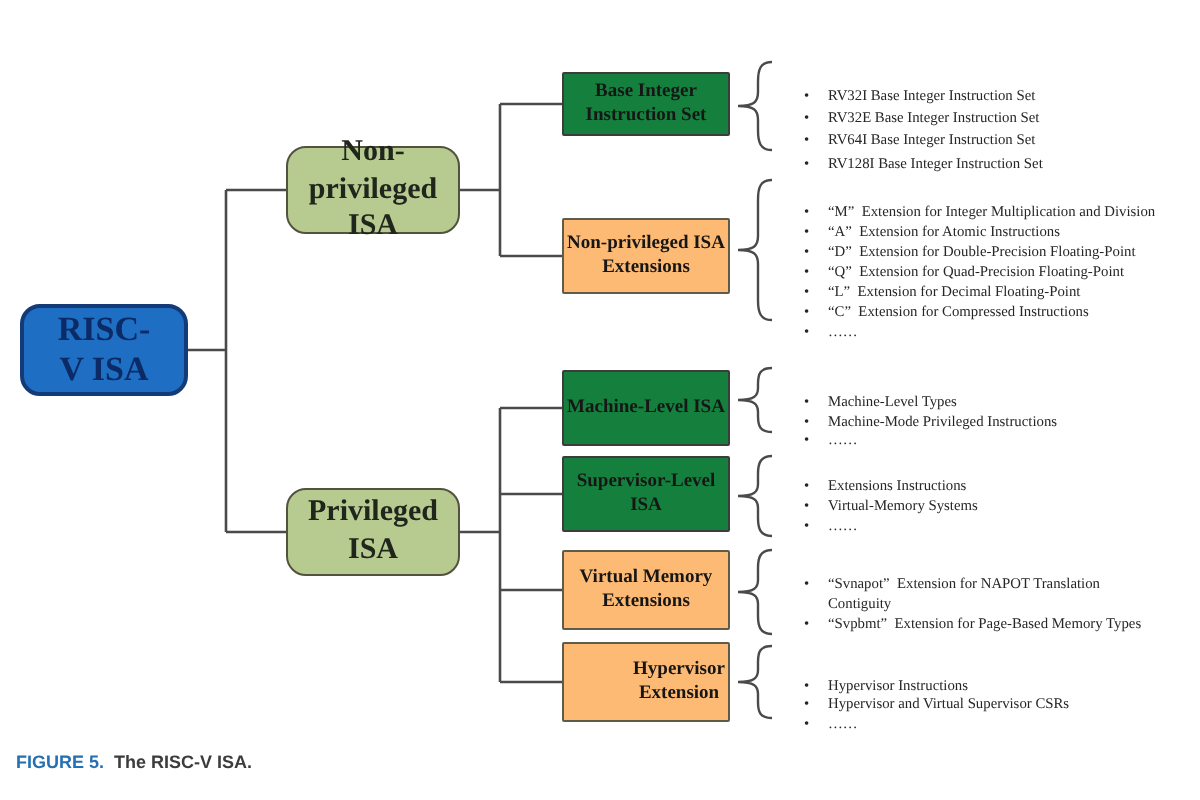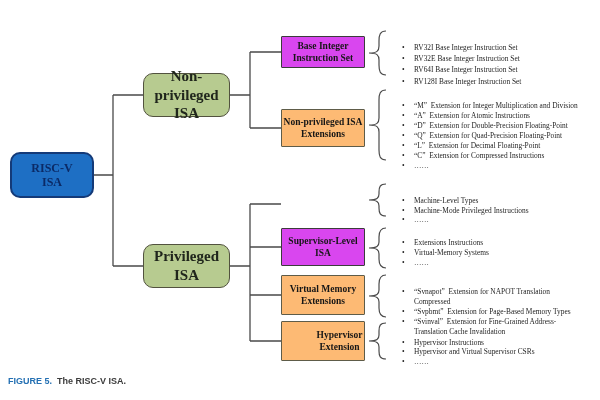--- a/index.html
+++ b/index.html
@@ -3,29 +3,29 @@
 <meta charset="utf-8">
 <style>
   html,body{margin:0;padding:0;background:#fff;}
   .canvas{position:relative;width:600px;height:400px;background:#ffffff;overflow:hidden;
           font-family:"Liberation Serif","DejaVu Serif",serif;}
   .wires{position:absolute;left:0;top:0;}
   .node{position:absolute;display:flex;align-items:center;justify-content:center;
         text-align:center;box-sizing:border-box;font-weight:bold;}
   .root{left:10px;top:152px;width:84px;height:46px;background:#1e6fc4;
         border:2.5px solid #143a78;border-radius:10px;color:#0b2a66;
-        font-size:12px;line-height:1.2;}
+        font-size:17px;line-height:1.2;}
   .root span{display:block;width:56px;}
   .branch{left:143px;width:87px;height:44px;background:#b7cb90;
           border:1.5px solid #52523f;border-radius:10px;color:#20261c;
           font-size:15px;line-height:1.25;}
   .branch span{display:block;width:76px;}
   .b-np{top:73px;}
   .b-pv{top:244px;}
-  .child{left:281px;width:84px;background:#d946ef;border:1.5px solid #3c3c3c;
+  .child{left:281px;width:84px;background:#15803d;border:1.5px solid #3c3c3c;
          color:#161616;font-size:9.5px;line-height:1.3;border-radius:1px;}
   .child.yellow{background:#fdba74;border-color:#5e5c49;}
   .c1{top:36px;height:32px;}
   .c2{top:109px;height:38px;}
   .c3{top:185px;height:38px;}
   .c4{top:228px;height:38px;}
   .c5{top:275px;height:40px;}
   .c6{top:321px;height:40px;padding-left:33px;}
   .brace{position:absolute;left:367px;}
   .blist{position:absolute;left:389px;margin:11px;padding:0;list-style:none;
@@ -64,20 +64,23 @@
   </div>
   <div class="node branch b-pv">
     <span>Privileged ISA</span>
   </div>
 
   <div class="node child c1">
     <span>Base Integer Instruction Set</span>
   </div>
   <div class="node child yellow c2">
     <span>Non-privileged ISA Extensions</span>
+  </div>
+  <div class="node child c3">
+    <span>Machine-Level ISA</span>
   </div>
   <div class="node child c4">
     <span>Supervisor-Level ISA</span>
   </div>
   <div class="node child yellow c5">
     <span>Virtual Memory Extensions</span>
   </div>
   <div class="node child yellow c6">
     <span>Hypervisor Extension</span>
   </div>
@@ -124,23 +127,22 @@
     <li>……</li>
   </ul>
 
   <ul class="blist l4">
     <li>Extensions Instructions</li>
     <li>Virtual-Memory Systems</li>
     <li>……</li>
   </ul>
 
   <ul class="blist l5">
-    <li>“Svnapot”  Extension for NAPOT Translation Compressed</li>
+    <li>“Svnapot”  Extension for NAPOT Translation Contiguity</li>
     <li>“Svpbmt”  Extension for Page-Based Memory Types</li>
-    <li>“Svinval”  Extension for Fine-Grained Address-Translation Cache Invalidation</li>
   </ul>
 
   <ul class="blist l6">
     <li>Hypervisor Instructions</li>
     <li>Hypervisor and Virtual Supervisor CSRs</li>
     <li>……</li>
   </ul>
 
   <div class="caption">
     <span class="cap-label">FIGURE 5.</span><span>The RISC-V ISA.</span>

